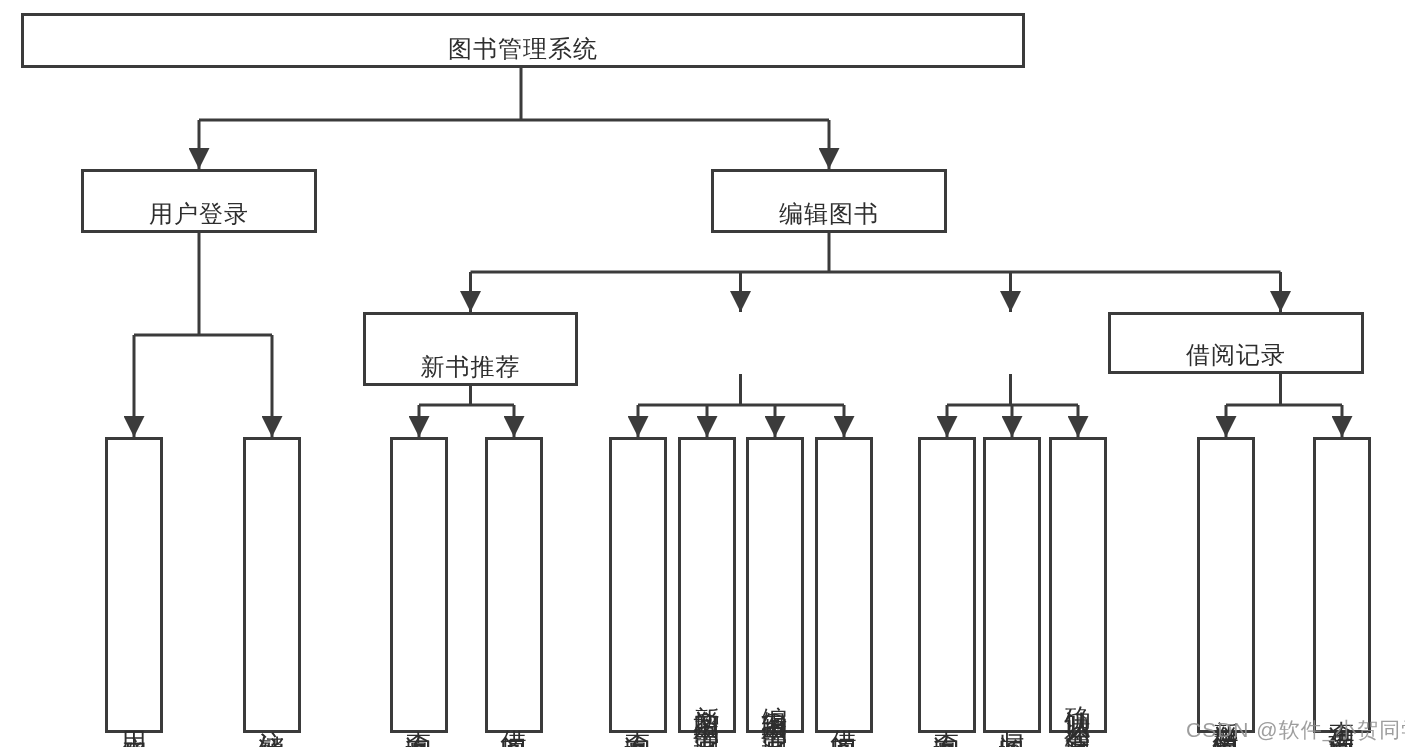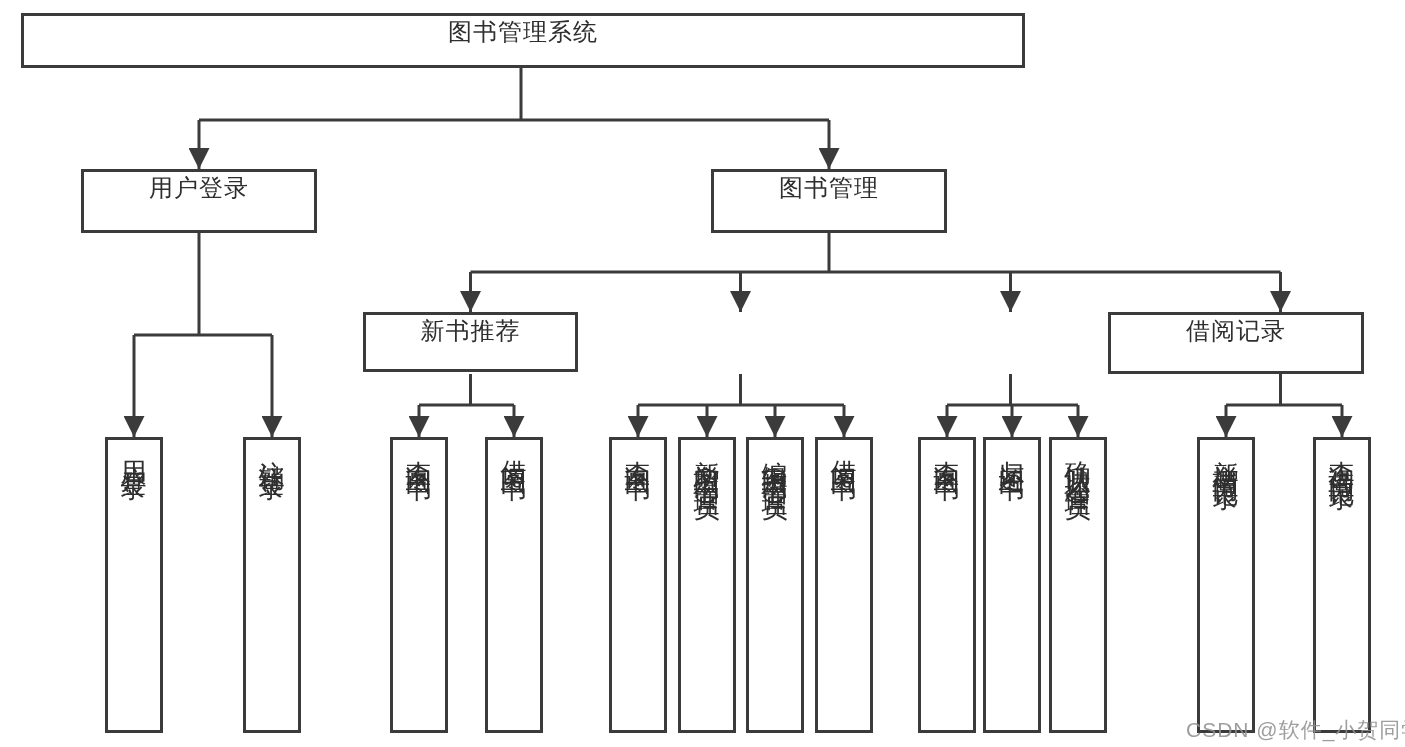--- a/index.html
+++ b/index.html
@@ -22,21 +22,21 @@
     width: 1405px;
     height: 747px;
     pointer-events: none;
   }
   .box {
     position: absolute;
     box-sizing: border-box;
     background: #ffffff;
     border: 3px solid #3b3b3b;
     display: flex;
-    align-items: flex-start;
+    align-items: flex-end;
     justify-content: center;
     color: #2e2e2e;
     z-index: 2;
   }
   .box.h span {
     font-size: 24px;
     letter-spacing: 1px;
     white-space: nowrap;
   }
   .box.v span {
@@ -109,24 +109,24 @@
   </svg>
 
   <div class="box h" style="left:21px; top:13px; width:1004px; height:55px;">
     <span>图书管理系统</span>
   </div>
 
   <div class="box h" style="left:81px; top:169px; width:236px; height:64px;">
     <span>用户登录</span>
   </div>
   <div class="box h" style="left:711px; top:169px; width:236px; height:64px;">
-    <span>图书管理</span>
+    <span>编辑图书</span>
   </div>
 
-  <div class="box h" style="left:363px; top:312px; width:215px; height:60px;">
+  <div class="box h" style="left:363px; top:312px; width:215px; height:74px;">
     <span>新书推荐</span>
   </div>
   <div class="box h" style="left:1108px; top:312px; width:256px; height:62px;">
     <span>借阅记录</span>
   </div>
 
   <div class="box v" style="left:105px; top:437px; width:58px; height:296px;">
     <span>用户登录</span>
   </div>
   <div class="box v" style="left:243px; top:437px; width:58px; height:296px;">

